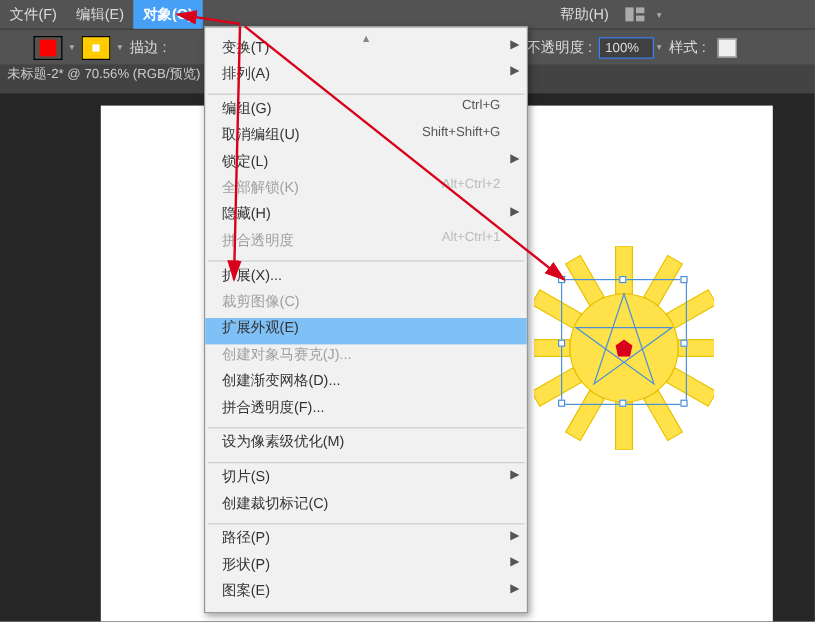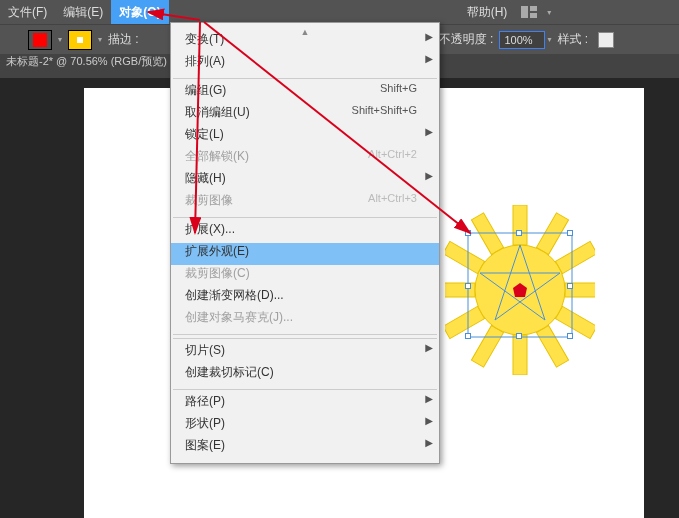--- a/index.html
+++ b/index.html
@@ -121,59 +121,65 @@
       <span>变换(T)</span>
       <span class="submark">▶</span>
     </div>
   <div class="drow">
       <span>排列(A)</span>
       <span class="submark">▶</span>
     </div>
   <div class="sep"></div>
   <div class="drow">
       <span>编组(G)</span>
-      <span class="sc">Shift+G</span>
+      <span class="sc">Ctrl+G</span>
     </div>
   <div class="drow">
       <span>取消编组(U)</span>
       <span class="sc">Shift+Shift+G</span>
     </div>
   <div class="drow">
       <span>锁定(L)</span>
       <span class="submark">▶</span>
     </div>
   <div class="drow disabled">
       <span>全部解锁(K)</span>
       <span class="sc">Alt+Ctrl+2</span>
     </div>
   <div class="drow">
       <span>隐藏(H)</span>
       <span class="submark">▶</span>
     </div>
   <div class="drow disabled">
-      <span>裁剪图像</span>
-      <span class="sc">Alt+Ctrl+3</span>
+      <span>拼合透明度</span>
+      <span class="sc">Alt+Ctrl+1</span>
     </div>
   <div class="sep"></div>
   <div class="drow">
       <span>扩展(X)...</span>
+    </div>
+  <div class="drow disabled">
+      <span>裁剪图像(C)</span>
     </div>
   <div class="drow highlight">
       <span>扩展外观(E)</span>
     </div>
   <div class="drow disabled">
-      <span>裁剪图像(C)</span>
+      <span>创建对象马赛克(J)...</span>
     </div>
   <div class="drow">
       <span>创建渐变网格(D)...</span>
     </div>
-  <div class="drow disabled">
-      <span>创建对象马赛克(J)...</span>
-    </div>
-  <div class="sep"></div>
+  <div class="drow">
+      <span>拼合透明度(F)...</span>
+    </div>
+  <div class="sep"></div>
+  <div class="drow">
+      <span>设为像素级优化(M)</span>
+    </div>
   <div class="sep"></div>
   <div class="drow">
       <span>切片(S)</span>
       <span class="submark">▶</span>
     </div>
   <div class="drow">
       <span>创建裁切标记(C)</span>
     </div>
   <div class="sep"></div>
   <div class="drow">

